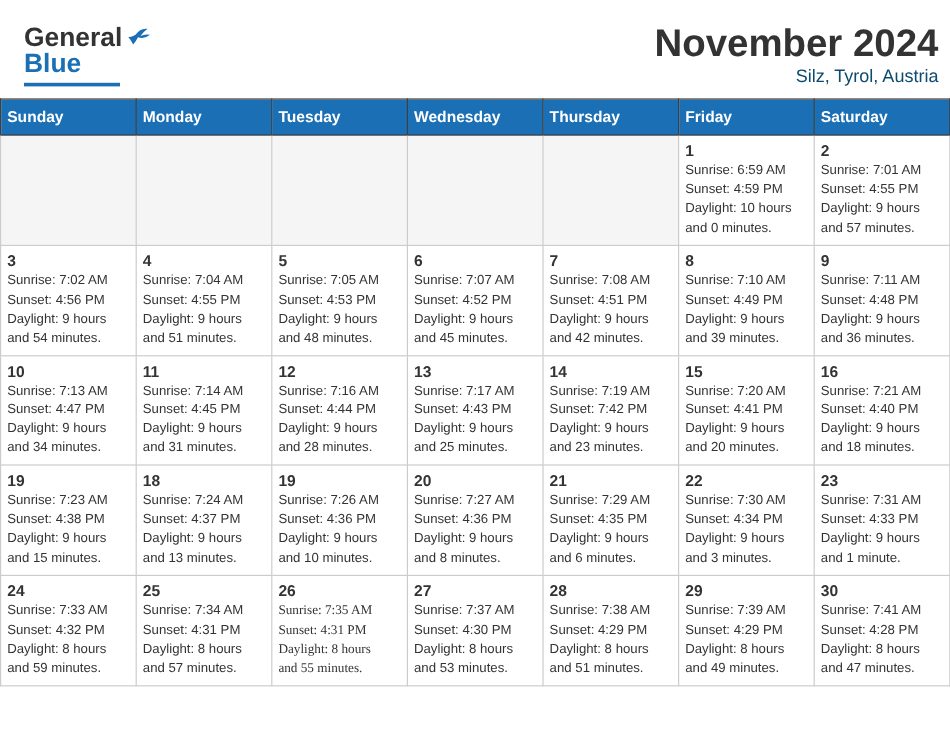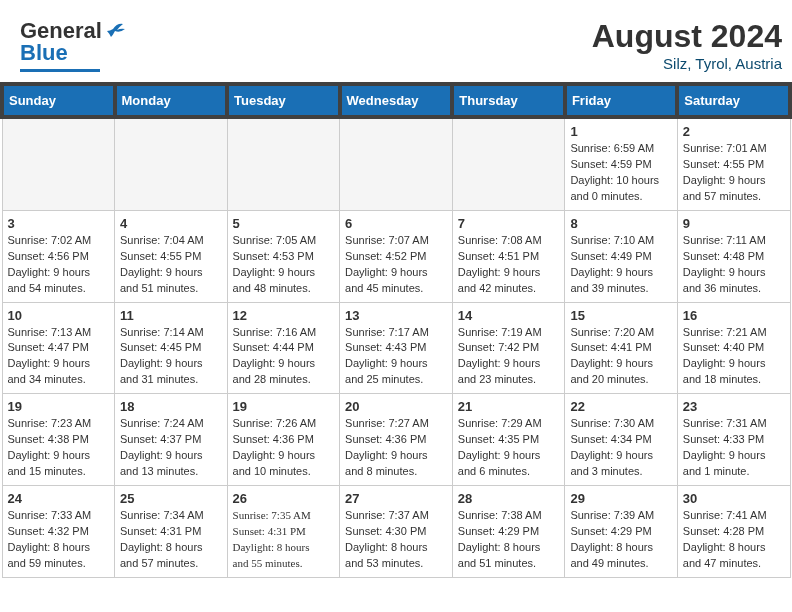--- a/index.html
+++ b/index.html
@@ -46,21 +46,21 @@
       border-collapse: collapse;
       margin: 0;
     }
     .calendar th {
       background: #1a6fb5;
       color: #fff;
       font-size: 13px;
       font-weight: bold;
       padding: 7px 5px;
       text-align: left;
-      border: 4px solid #404040;
+      border: 1px solid #404040;
     }
     .calendar td {
       vertical-align: top;
       border: 1px solid #ccc;
       padding: 5px 5px 5px 5px;
       width: 113px;
       min-height: 80px;
       height: 90px;
       background: #fff;
       font-size: 11px;
@@ -101,21 +101,21 @@
           <path d="M10 8 Q14 2 20 3 Q16 6 14 9 Q18 7 22 8 Q17 12 12 10 Q10 14 8 16 Q6 12 4 10 Q7 10 10 8Z" fill="#1a6fb5"></path>
         </svg>
       </div>
       <div style="display:flex;align-items:center;margin-top:-4px;">
         <span class="logo-blue" style="font-size:22px;font-weight:bold;color:#1a6fb5;">Blue</span>
       </div>
       <div class="logo-line"></div>
     </div>
   </div>
   <div class="title-block">
-    <div class="month-year">August 2024</div>
+    <div class="month-year">November 2024</div>
     <div class="location">Silz, Tyrol, Austria</div>
   </div>
 </div>
 
 <table class="calendar">
   <thead>
     <tr>
     <th>Sunday</th>
         <th>Monday</th>
         <th>Tuesday</th>

